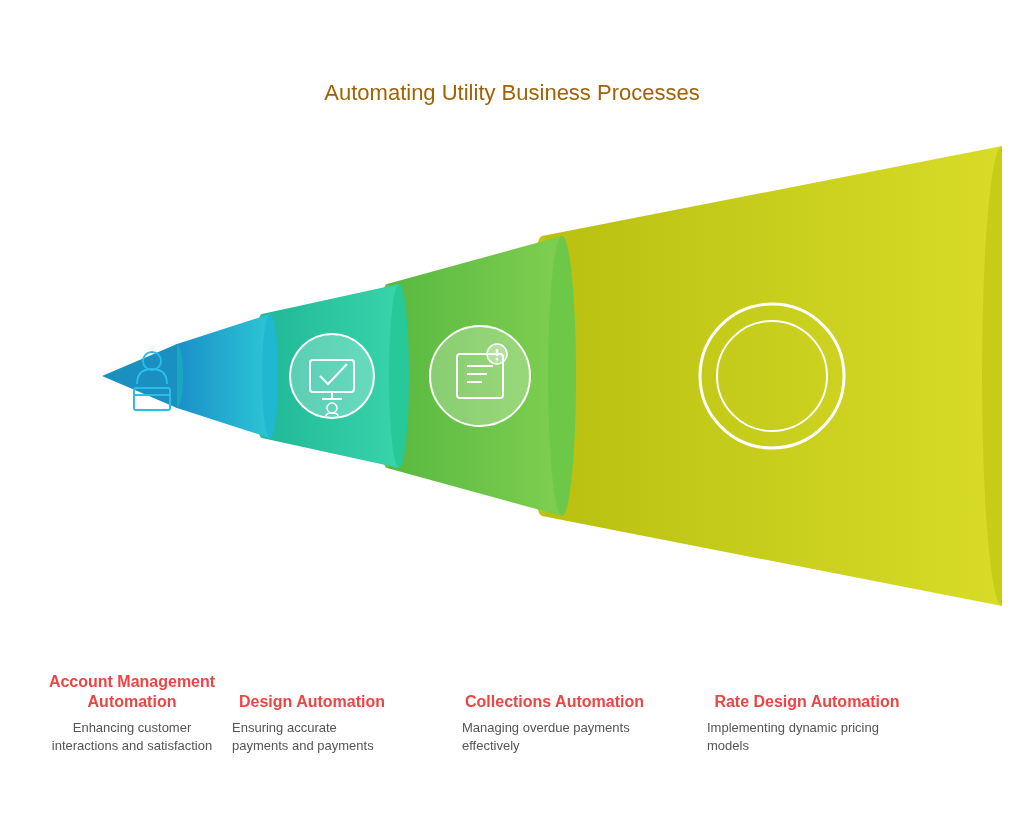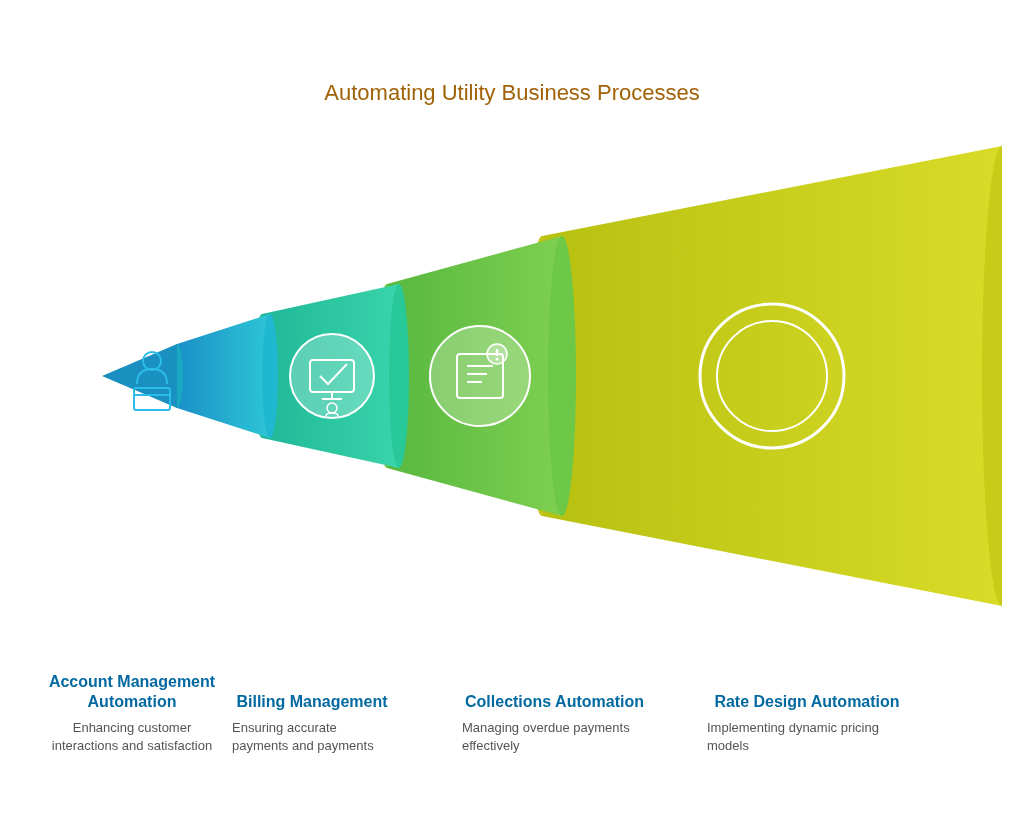--- a/index.html
+++ b/index.html
@@ -32,21 +32,21 @@
     }
 
     .label-block {
       position: absolute;
       bottom: 0;
     }
 
     .label-title {
       font-weight: 700;
       font-size: 16px;
-      color: #0369a1;
+      color: #ef4444;
       line-height: 1.3;
       text-align: center;
     }
 
     .label-subtitle {
       font-size: 13px;
       color: #555555;
       line-height: 1.4;
       margin-top: 6px;
       text-align: center;
@@ -182,21 +182,21 @@
     </svg>
 
     <div style="position:absolute; bottom:0; left:0; width:100%; height:230px;">
 
       <div class="label-block label-block-1">
         <div class="label-title">Account Management Automation</div>
         <div class="label-subtitle">Enhancing customer interactions and satisfaction</div>
       </div>
 
       <div class="label-block label-block-2">
-        <div class="label-title">Billing Management</div>
+        <div class="label-title">Design Automation</div>
         <div class="label-subtitle" style="text-align:left;">Ensuring accurate payments and payments</div>
       </div>
 
       <div class="label-block label-block-4">
         <div class="label-title">Rate Design Automation</div>
         <div class="label-subtitle" style="text-align:left;">Implementing dynamic pricing models</div>
       </div>
 
       <div class="label-block label-block-3">
         <div class="label-title">Collections Automation</div>

